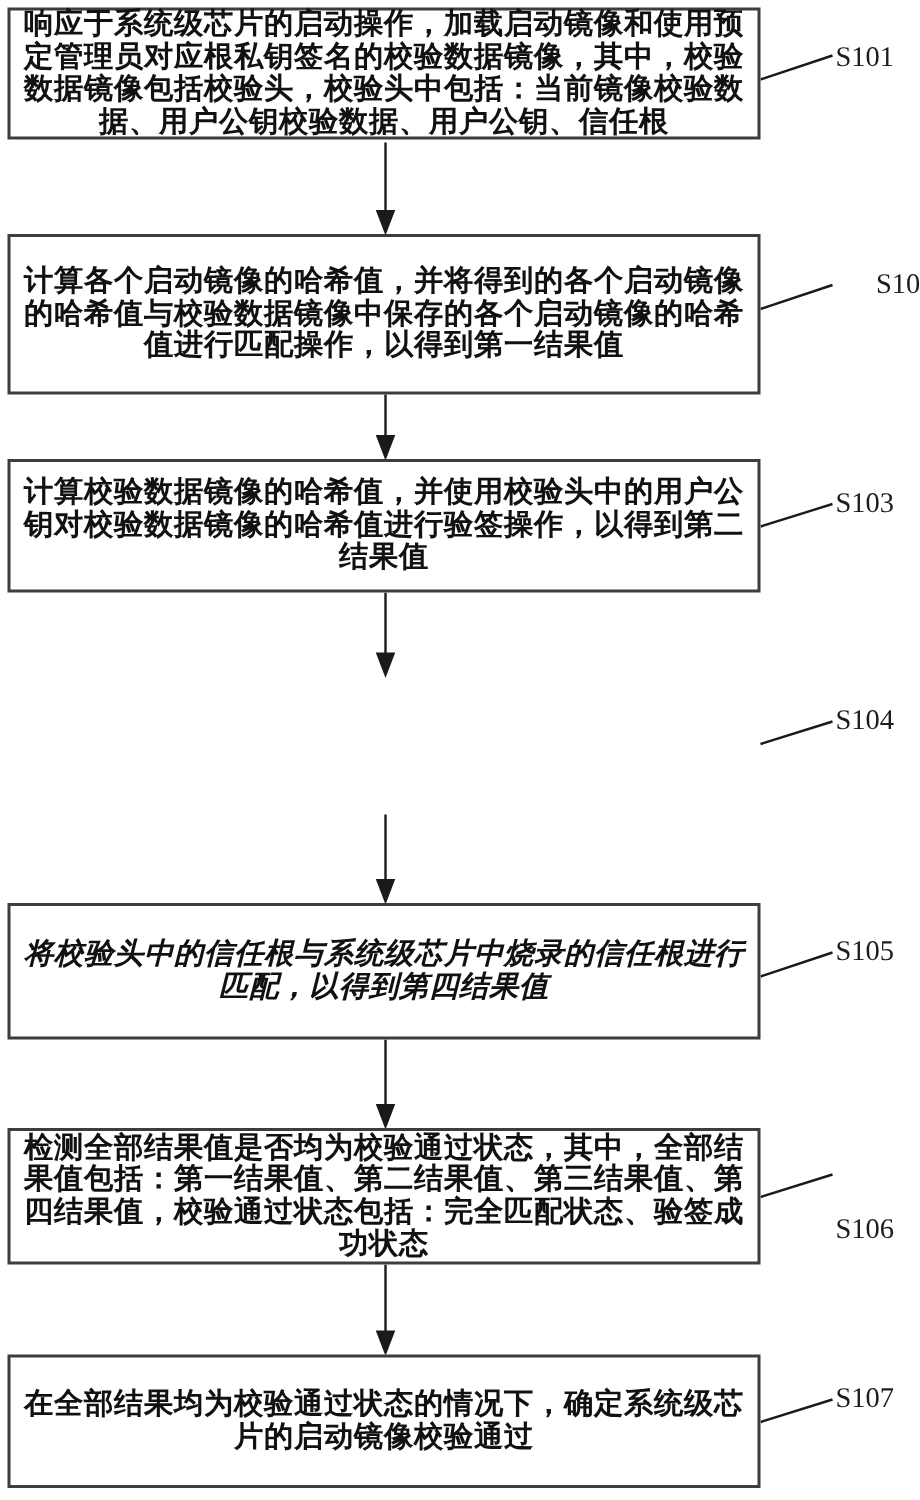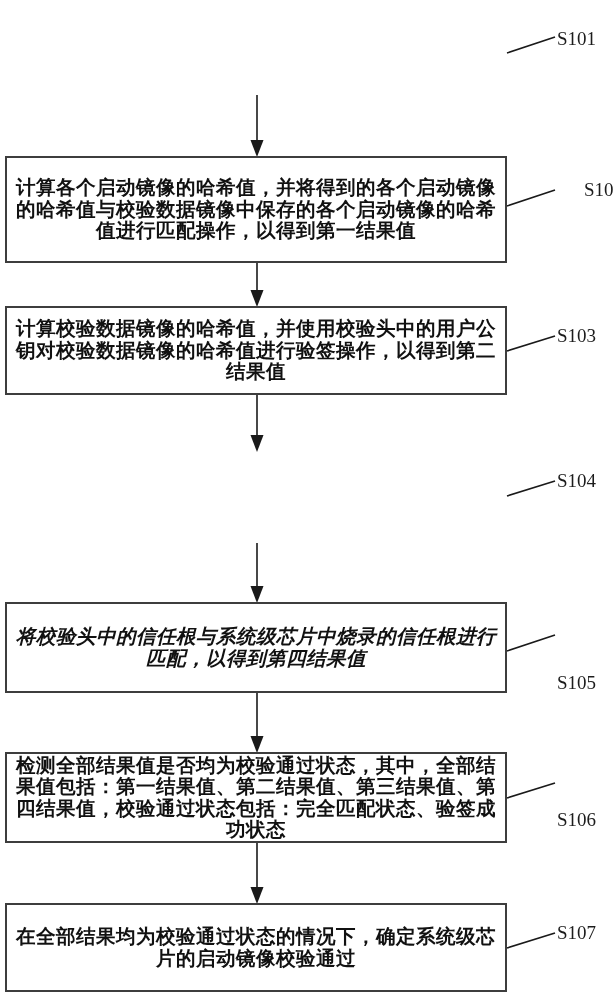--- a/index.html
+++ b/index.html
@@ -91,37 +91,40 @@
 
     <line x1="507" y1="53" x2="555" y2="37" stroke="#1a1a1a" stroke-width="1.6"></line>
     <line x1="507" y1="206" x2="555" y2="190" stroke="#1a1a1a" stroke-width="1.6"></line>
     <line x1="507" y1="351" x2="555" y2="336" stroke="#1a1a1a" stroke-width="1.6"></line>
     <line x1="507" y1="496" x2="555" y2="481" stroke="#1a1a1a" stroke-width="1.6"></line>
     <line x1="507" y1="651" x2="555" y2="635" stroke="#1a1a1a" stroke-width="1.6"></line>
     <line x1="507" y1="798" x2="555" y2="783" stroke="#1a1a1a" stroke-width="1.6"></line>
     <line x1="507" y1="948" x2="555" y2="933" stroke="#1a1a1a" stroke-width="1.6"></line>
   </svg>
 
+  <div class="flow-box" style="top:5px;   height:88px;">
+    <div class="box-text">响应于系统级芯片的启动操作，加载启动镜像和使用预定管理员对应根私钥签名的校验数据镜像，其中，校验数据镜像包括校验头，校验头中包括：当前镜像校验数据、用户公钥校验数据、用户公钥、信任根</div>
+  </div>
   <div class="flow-box" style="top:156px; height:107px;">
     <div class="box-text">计算各个启动镜像的哈希值，并将得到的各个启动镜像的哈希值与校验数据镜像中保存的各个启动镜像的哈希值进行匹配操作，以得到第一结果值</div>
   </div>
   <div class="flow-box" style="top:306px; height:89px;">
     <div class="box-text">计算校验数据镜像的哈希值，并使用校验头中的用户公钥对校验数据镜像的哈希值进行验签操作，以得到第二结果值</div>
   </div>
   <div class="flow-box" style="top:602px; height:91px;font-style:italic;">
     <div class="box-text">将校验头中的信任根与系统级芯片中烧录的信任根进行匹配，以得到第四结果值</div>
   </div>
   <div class="flow-box" style="top:752px; height:91px;">
     <div class="box-text">检测全部结果值是否均为校验通过状态，其中，全部结果值包括：第一结果值、第二结果值、第三结果值、第四结果值，校验通过状态包括：完全匹配状态、验签成功状态</div>
   </div>
   <div class="flow-box" style="top:903px; height:89px;">
     <div class="box-text">在全部结果均为校验通过状态的情况下，确定系统级芯片的启动镜像校验通过</div>
   </div>
 
   <div class="step-label" style="top:28px;">S101</div>
   <div class="step-label" style="top:179px;margin-left:27px;">S102</div>
   <div class="step-label" style="top:325px;">S103</div>
   <div class="step-label" style="top:470px;">S104</div>
-  <div class="step-label" style="top:624px;margin-top:48px;">S105</div>
+  <div class="step-label" style="top:624px;">S105</div>
   <div class="step-label" style="top:772px;margin-top:37px;">S106</div>
   <div class="step-label" style="top:922px;">S107</div>
 
 </div>
 
 </body></html>

